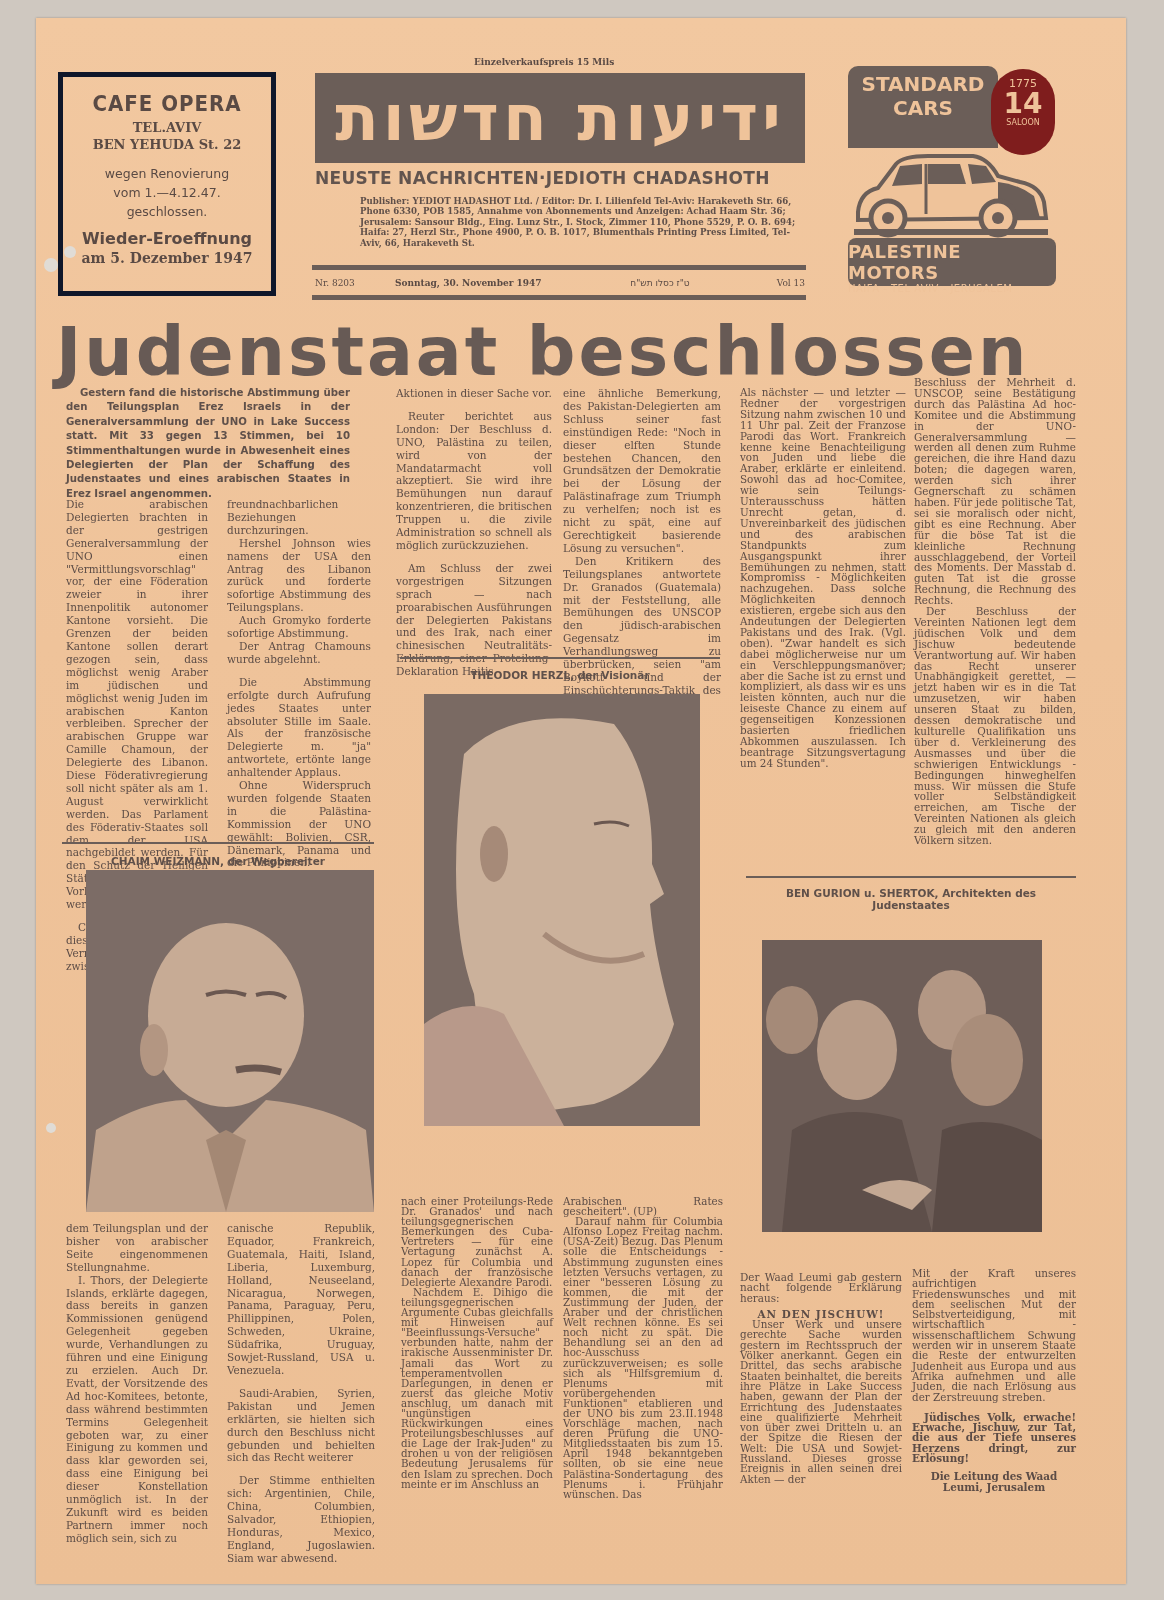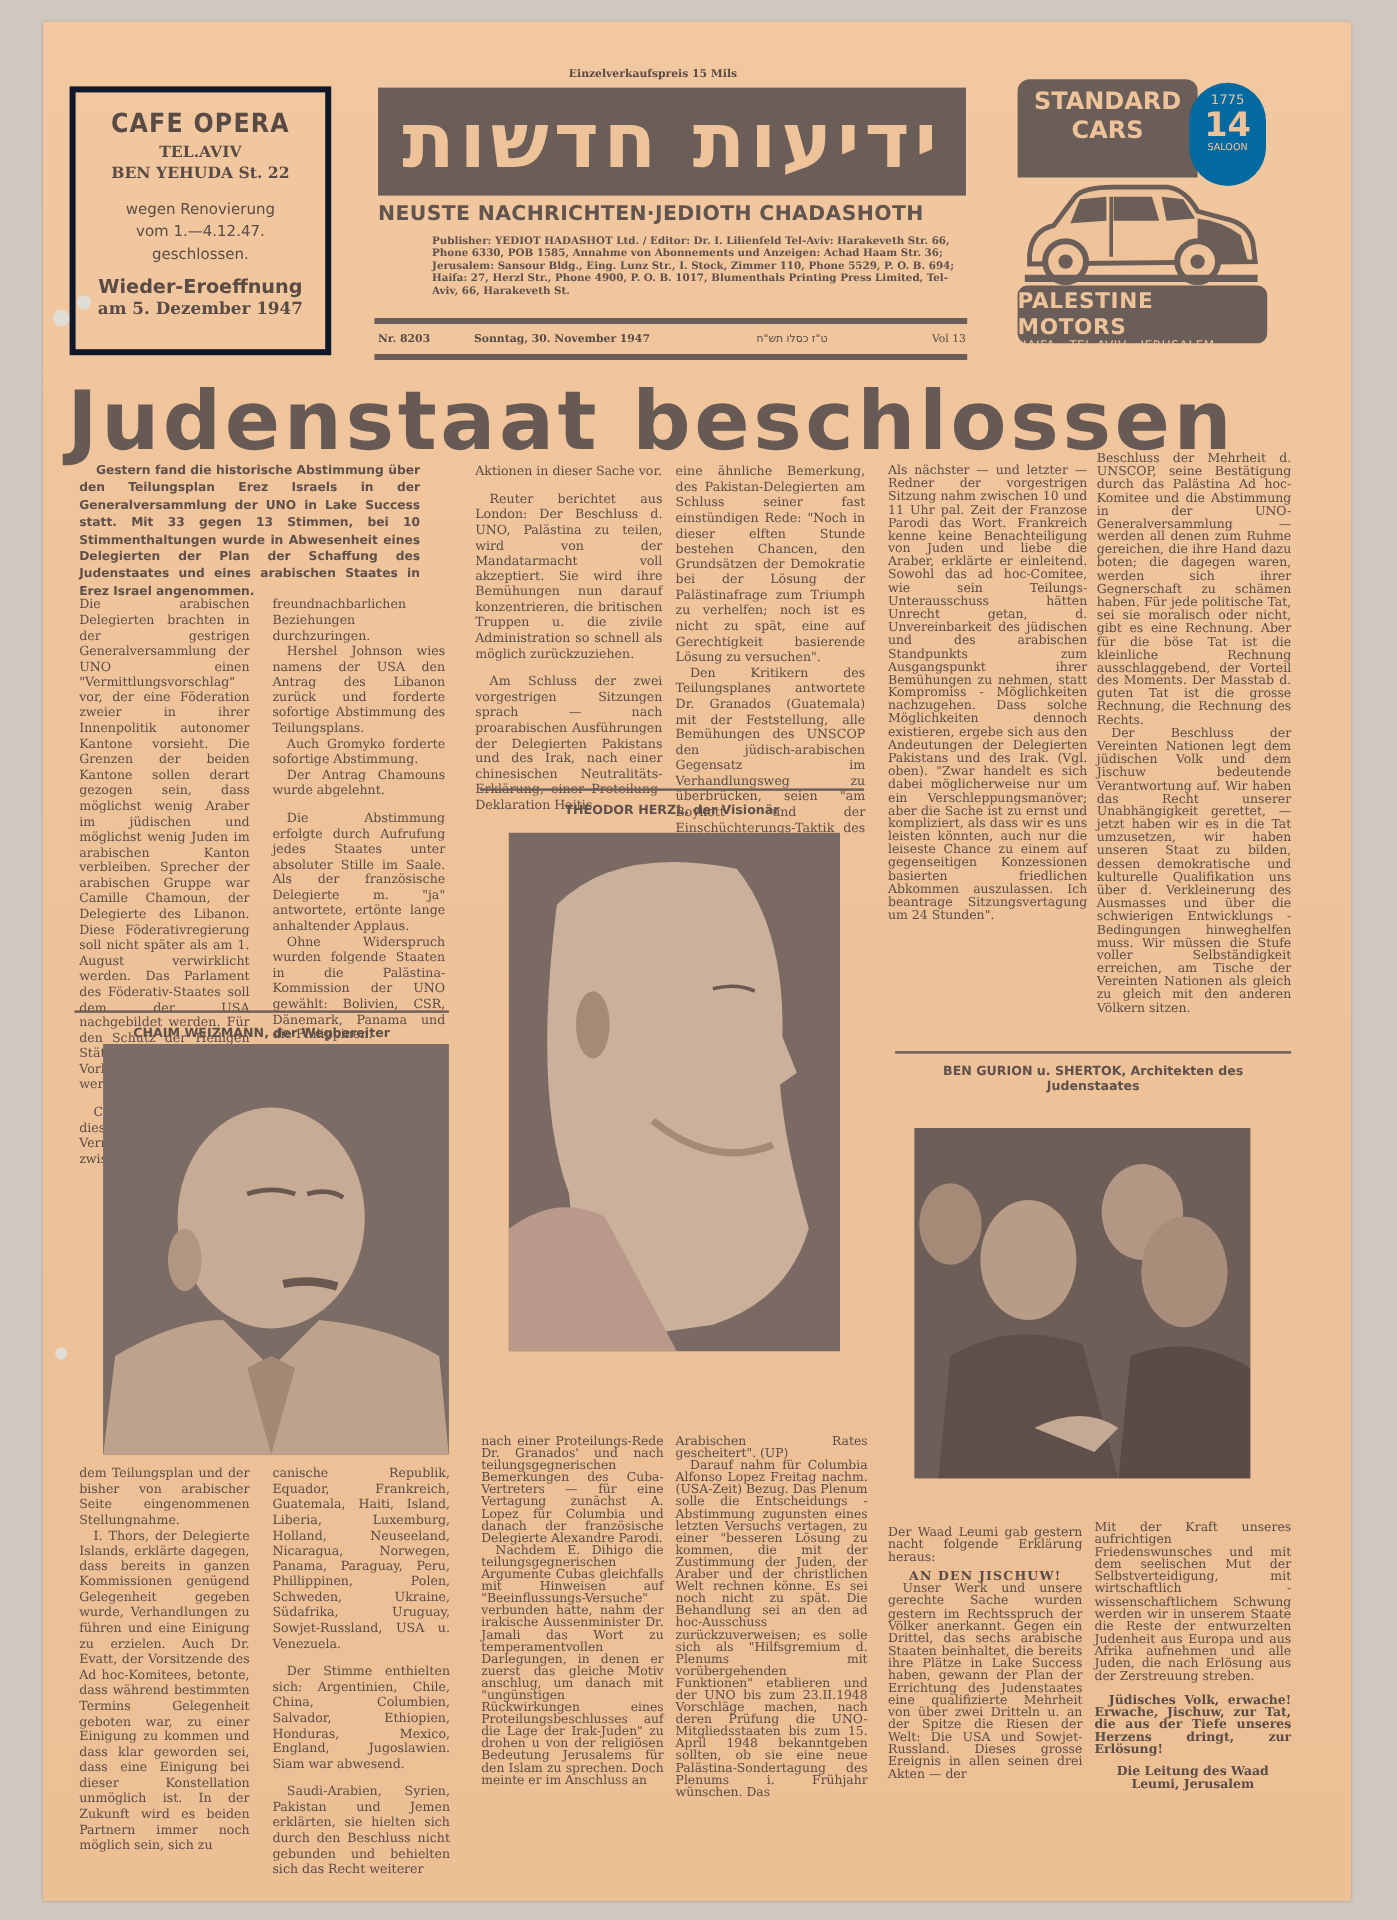--- a/index.html
+++ b/index.html
@@ -37,30 +37,30 @@
   .price { position: absolute; left: 474px; top: 57px; width: 200px; font-size: 9px; font-weight: bold; }
   .masthead-box {
     position: absolute; left: 315px; top: 73px; width: 490px; height: 90px;
     background: #6b5e58; display: flex; align-items: center; justify-content: center;
   }
   .masthead-box .heb { font-family: "DejaVu Sans", sans-serif; font-weight: bold; font-size: 64px; color: #efc39a; letter-spacing: 4px; direction: rtl; }
   .subtitle { position: absolute; left: 315px; top: 168px; width: 490px; font-family: "DejaVu Sans", sans-serif; font-weight: bold; font-size: 17px; letter-spacing: 0.3px; white-space: nowrap; color: #62544e; }
   .impressum { position: absolute; left: 360px; top: 196px; width: 440px; font-size: 8.6px; line-height: 10.4px; font-weight: bold; color: #5f4f49; }
   .rule-thick { position: absolute; height: 5px; background: #6b5e58; }
   .dateline { position: absolute; left: 315px; top: 278px; width: 490px; font-size: 9px; font-weight: bold; display: flex; }
-  .dateline .nr { width: 80px; font-weight: bold; }
+  .dateline .nr { width: 80px; font-weight: normal; }
   .dateline .day { width: 170px; }
   .dateline .heb { width: 190px; text-align: center; direction: rtl; font-family: "DejaVu Sans", sans-serif; font-weight: normal; }
   .dateline .vol { flex: 1; text-align: right; font-weight: normal; }
 
   
   .ad-cars { position: absolute; left: 848px; top: 66px; width: 208px; height: 208px; }
   .ad-cars .top-block { position: absolute; left: 0; top: 0; width: 150px; height: 82px; background: #6b5e58; border-radius: 10px 10px 0 0; }
   .ad-cars .brand { position: absolute; left: 4px; top: 6px; width: 142px; text-align: center; color: #efc39a; font-family: "DejaVu Sans", sans-serif; font-weight: bold; font-size: 20px; line-height: 24px; }
-  .ad-cars .circle { position: absolute; left: 143px; top: 3px; width: 64px; height: 86px; border-radius: 32px; background: #0369a1; color: #efc39a; text-align: center; font-family: "DejaVu Sans", sans-serif; }
+  .ad-cars .circle { position: absolute; left: 143px; top: 3px; width: 64px; height: 86px; border-radius: 32px; background: #7f1d1d; color: #efc39a; text-align: center; font-family: "DejaVu Sans", sans-serif; }
   .ad-cars .circle .code { font-size: 11px; margin-top: 8px; }
   .ad-cars .circle .hp { font-size: 28px; font-weight: bold; line-height: 28px; }
   .ad-cars .circle .kind { font-size: 8px; }
   .ad-cars svg.car { position: absolute; left: 0; top: 76px; }
   .ad-cars .bottom-block { position: absolute; left: 0; top: 172px; width: 208px; height: 48px; background: #6b5e58; border-radius: 8px; color: #efc39a; font-family: "DejaVu Sans", sans-serif; }
   .ad-cars .bottom-block .pm { font-size: 18px; font-weight: bold; margin-top: 3px; letter-spacing: 0.5px; }
   .ad-cars .bottom-block .cities { font-size: 10px; letter-spacing: 0.5px; }
 
   
   .headline { position: absolute; left: 56px; top: 314px; width: 1010px; font-family: "DejaVu Sans", sans-serif; font-weight: bold; font-size: 68px; color: #675a55; letter-spacing: 3px; line-height: 76px; white-space: nowrap; }
@@ -221,22 +221,22 @@
     <path d="M100 250 Q140 230 170 250 L150 270 Z" fill="#c4a994"></path>
   </svg>
 </div>
 
 <div class="col" style="left:66px; top:1222px; width:142px;">
   <p>dem Teilungsplan und der bisher von arabischer Seite eingenommenen Stellungnahme.</p>
   <p>I. Thors, der Delegierte Islands, erklärte dagegen, dass bereits in ganzen Kommissionen genügend Gelegenheit gegeben wurde, Verhandlungen zu führen und eine Einigung zu erzielen. Auch Dr. Evatt, der Vorsitzende des Ad hoc-Komitees, betonte, dass während bestimmten Termins Gelegenheit geboten war, zu einer Einigung zu kommen und dass klar geworden sei, dass eine Einigung bei dieser Konstellation unmöglich ist. In der Zukunft wird es beiden Partnern immer noch möglich sein, sich zu</p>
 </div>
 <div class="col" style="left:227px; top:1222px; width:148px;">
   <p>canische Republik, Equador, Frankreich, Guatemala, Haiti, Island, Liberia, Luxemburg, Holland, Neuseeland, Nicaragua, Norwegen, Panama, Paraguay, Peru, Phillippinen, Polen, Schweden, Ukraine, Südafrika, Uruguay, Sowjet-Russland, USA u. Venezuela.</p>
+  <p class="gap">Saudi-Arabien, Syrien, Pakistan und Jemen erklärten, sie hielten sich durch den Beschluss nicht gebunden und behielten sich das Recht weiterer</p>
   <p class="gap">Der Stimme enthielten sich: Argentinien, Chile, China, Columbien, Salvador, Ethiopien, Honduras, Mexico, England, Jugoslawien. Siam war abwesend.</p>
-  <p class="gap">Saudi-Arabien, Syrien, Pakistan und Jemen erklärten, sie hielten sich durch den Beschluss nicht gebunden und behielten sich das Recht weiterer</p>
 </div>
 <div class="col" style="left:401px; top:1196px; width:152px; font-size:10.3px; line-height:10.1px;">
   <p>nach einer Proteilungs-Rede Dr. Granados' und nach teilungsgegnerischen Bemerkungen des Cuba-Vertreters — für eine Vertagung zunächst A. Lopez für Columbia und danach der französische Delegierte Alexandre Parodi.</p>
   <p>Nachdem E. Dihigo die teilungsgegnerischen Argumente Cubas gleichfalls mit Hinweisen auf "Beeinflussungs-Versuche" verbunden hatte, nahm der irakische Aussenminister Dr. Jamali das Wort zu temperamentvollen Darlegungen, in denen er zuerst das gleiche Motiv anschlug, um danach mit "ungünstigen Rückwirkungen eines Proteilungsbeschlusses auf die Lage der Irak-Juden" zu drohen u von der religiösen Bedeutung Jerusalems für den Islam zu sprechen. Doch meinte er im Anschluss an</p>
 </div>
 <div class="col" style="left:563px; top:1196px; width:160px; font-size:10.3px; line-height:10.1px;">
   <p>Arabischen Rates gescheitert". (UP)</p>
   <p>Darauf nahm für Columbia Alfonso Lopez Freitag nachm. (USA-Zeit) Bezug. Das Plenum solle die Entscheidungs - Abstimmung zugunsten eines letzten Versuchs vertagen, zu einer "besseren Lösung zu kommen, die mit der Zustimmung der Juden, der Araber und der christlichen Welt rechnen könne. Es sei noch nicht zu spät. Die Behandlung sei an den ad hoc-Ausschuss zurückzuverweisen; es solle sich als "Hilfsgremium d. Plenums mit vorübergehenden Funktionen" etablieren und der UNO bis zum 23.II.1948 Vorschläge machen, nach deren Prüfung die UNO-Mitgliedsstaaten bis zum 15. April 1948 bekanntgeben sollten, ob sie eine neue Palästina-Sondertagung des Plenums i. Frühjahr wünschen. Das</p>
 </div>
 <div class="col" style="left:740px; top:1272px; width:162px; font-size:10.4px; line-height:10.3px;">

